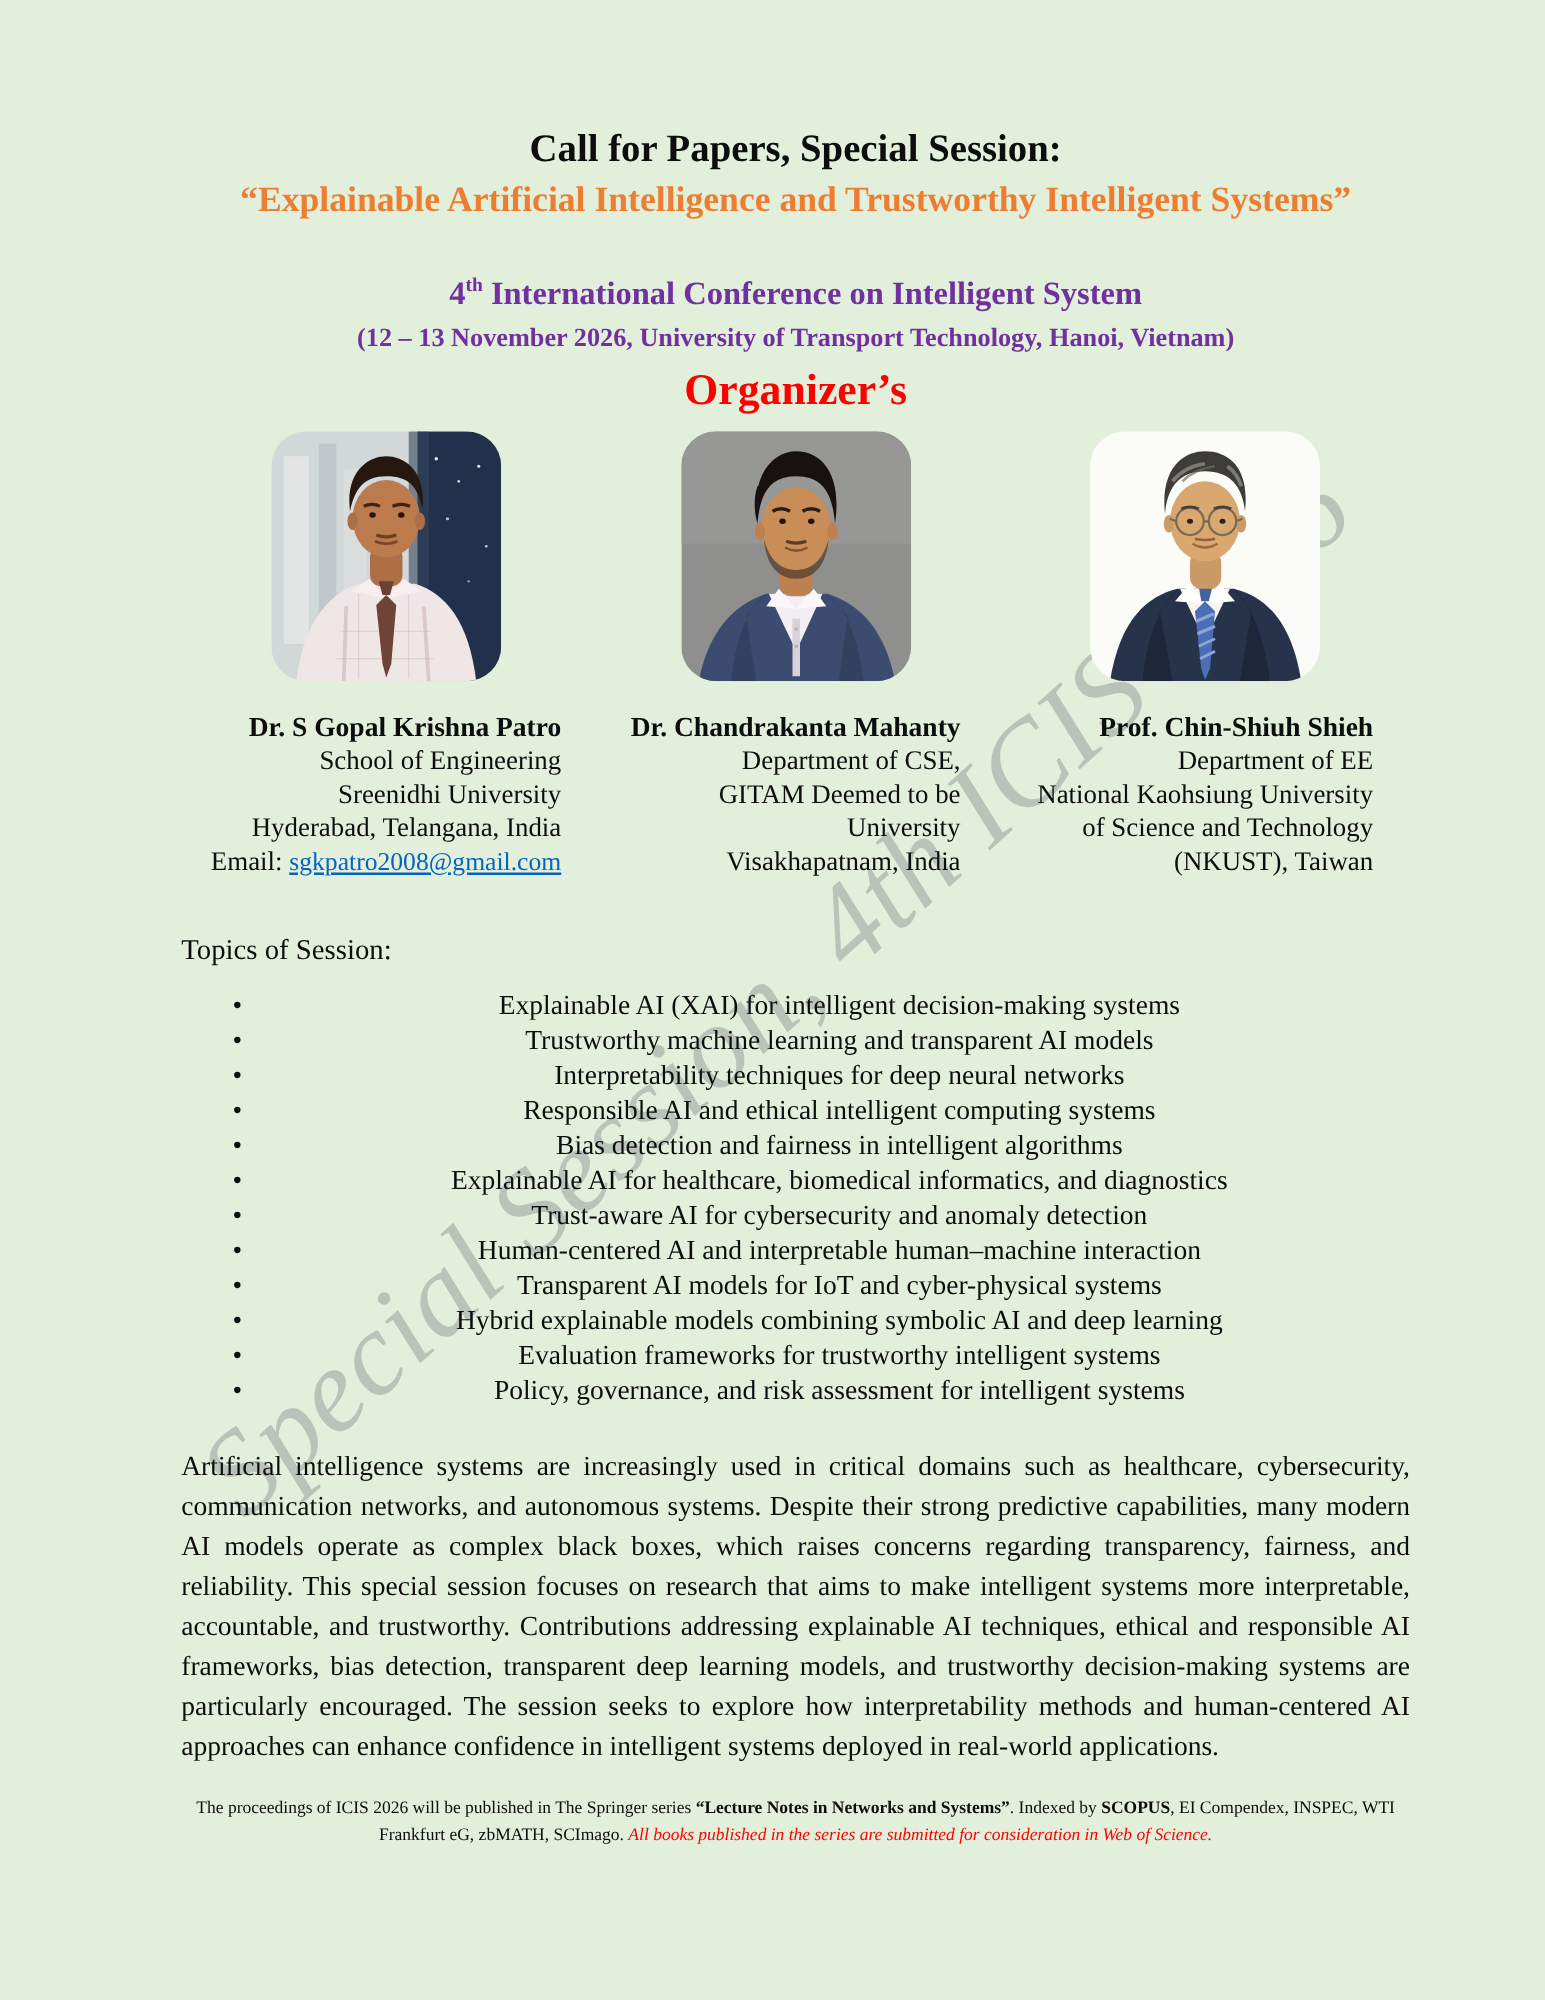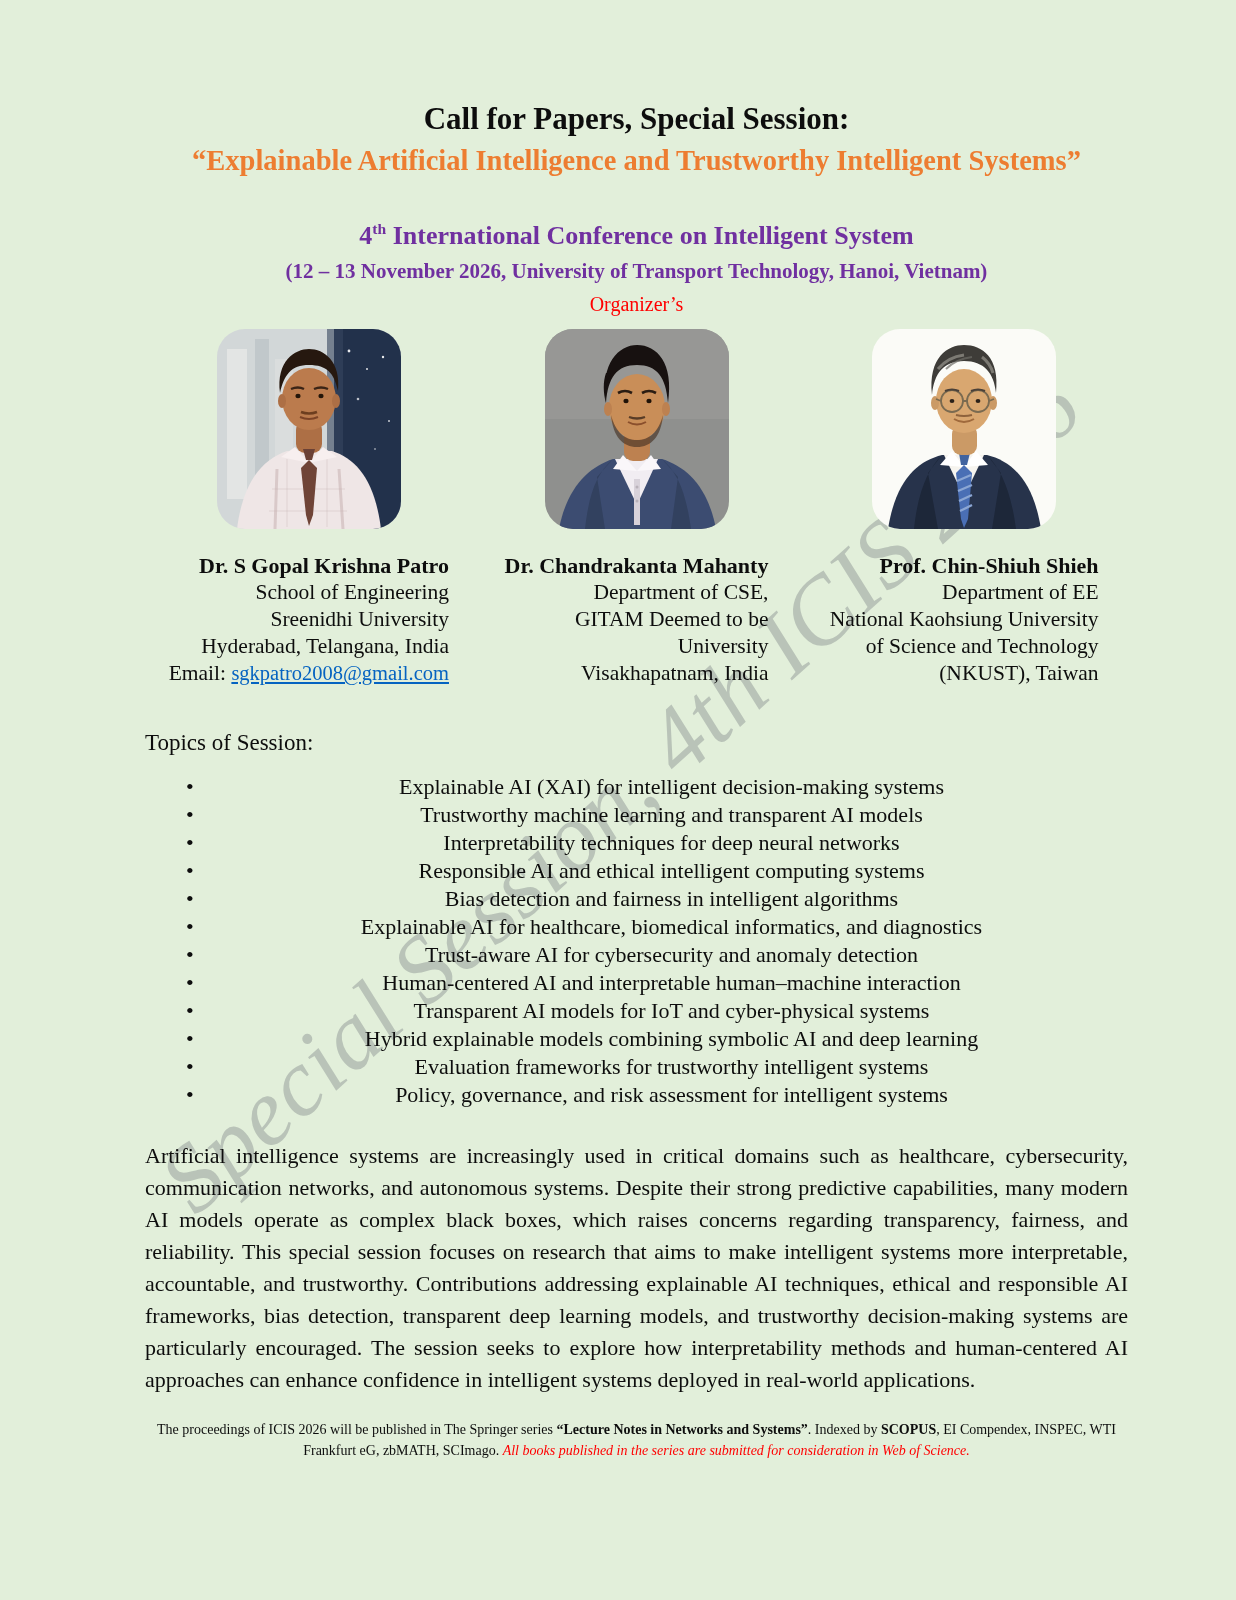--- a/index.html
+++ b/index.html
@@ -25,21 +25,21 @@
     pointer-events:none;
   }
   .content{position:relative;z-index:1;padding:0 108px 0 145px;}
   
   .header{text-align:center;padding-top:102px;}
   .title{font-size:31px;font-weight:bold;line-height:1.1;}
   .subtitle{font-size:28.5px;font-weight:bold;color:#ed7d31;margin-top:9px;white-space:nowrap;}
   .conf-line{font-size:26px;font-weight:bold;color:#7030a0;margin-top:43px;white-space:nowrap;}
   .conf-line sup{font-size:60%;margin-top:28px;}
   .conf-date{font-size:21px;font-weight:bold;color:#7030a0;margin-top:8px;white-space:nowrap;}
-  .organizers-heading{font-size:20px;font-weight:normal;color:#ff0000;margin-top:9px;}
+  .organizers-heading{font-size:35px;font-weight:bold;color:#ff0000;margin-top:9px;}
   
   .organizers-row{display:flex;margin-top:13px;}
   .organizer-col{flex:1;display:flex;flex-direction:column;align-items:center;}
   .photo{width:184px;height:200px;border-radius:28px;overflow:hidden;flex:none;}
   .photo svg{display:block;width:100%;height:100%;}
   .org-info{margin-top:23px;text-align:right;font-size:21.5px;line-height:27px;}
   .org-name{font-weight:bold;font-size:22px;}
   .email-row a{color:#0563c1;text-decoration:underline;font-size:20.5px;}
   
   .topics-heading{font-size:23px;font-weight:normal;margin-top:43px;}

